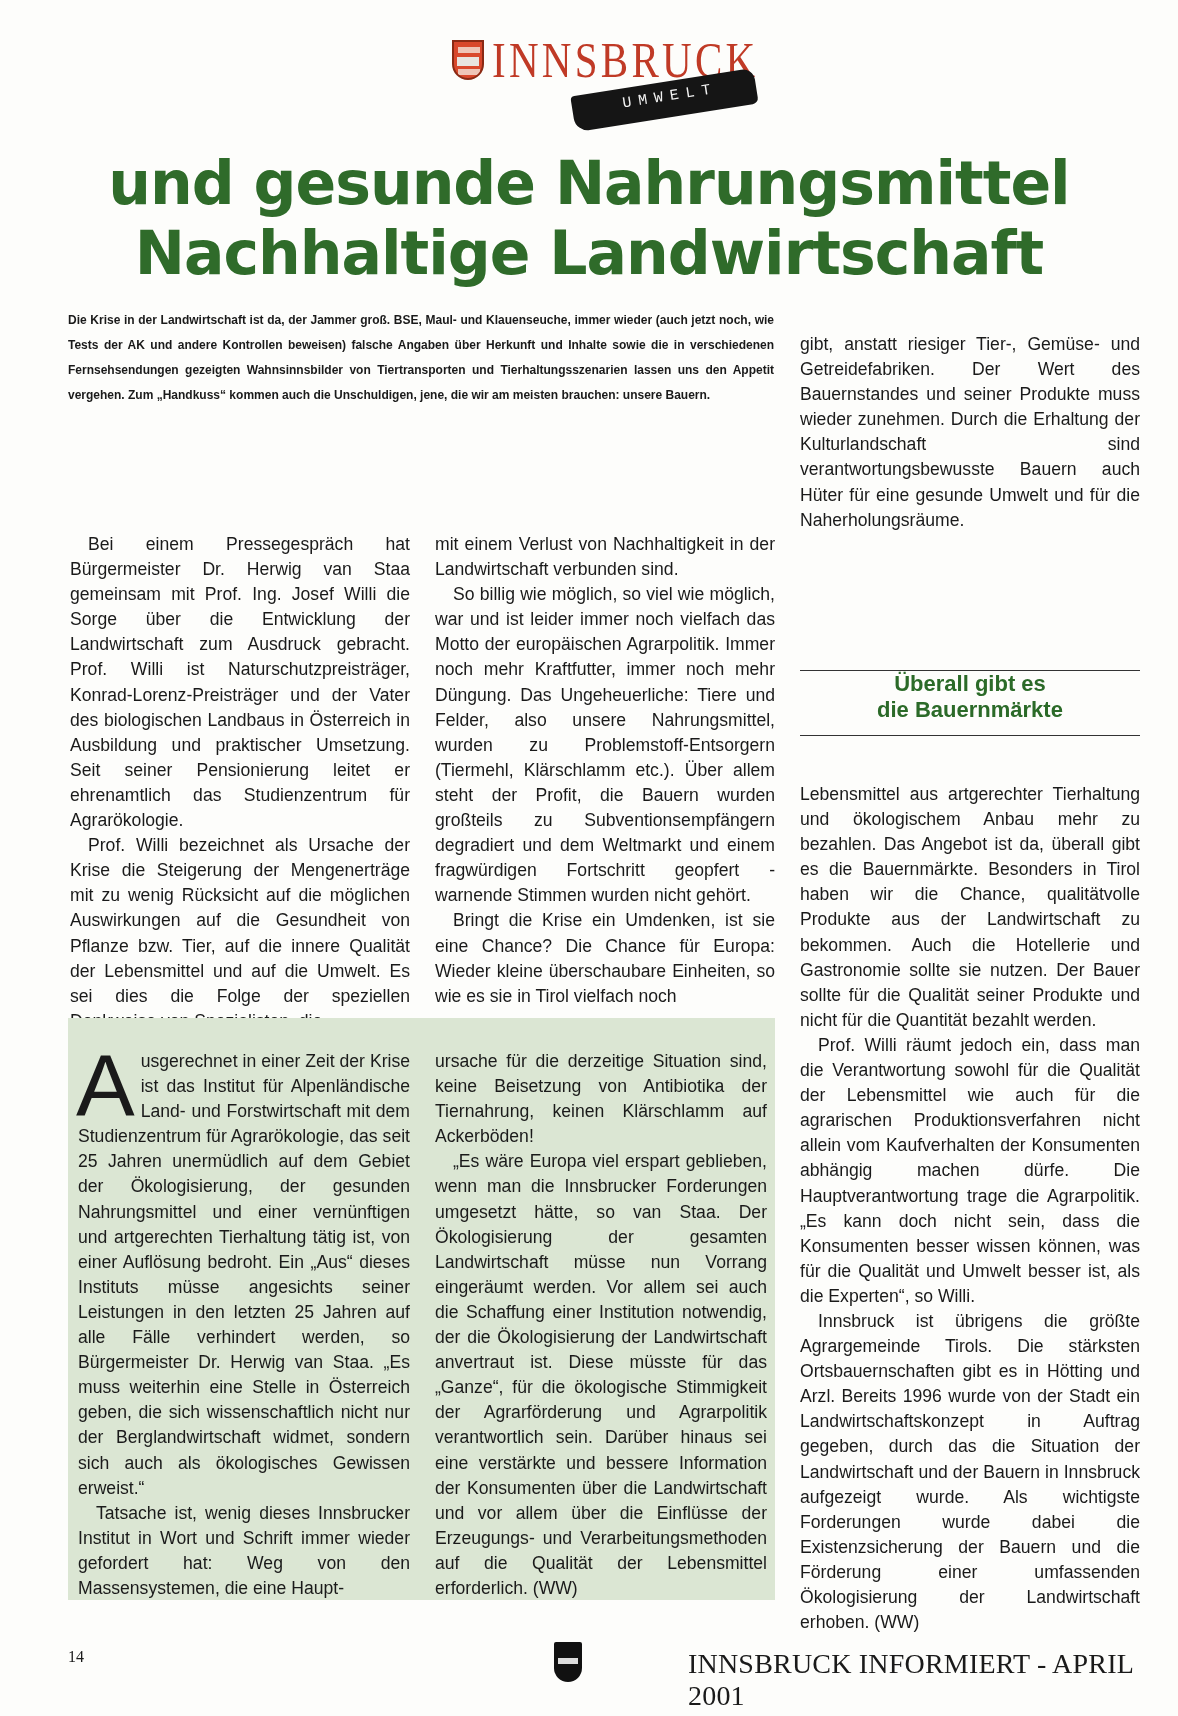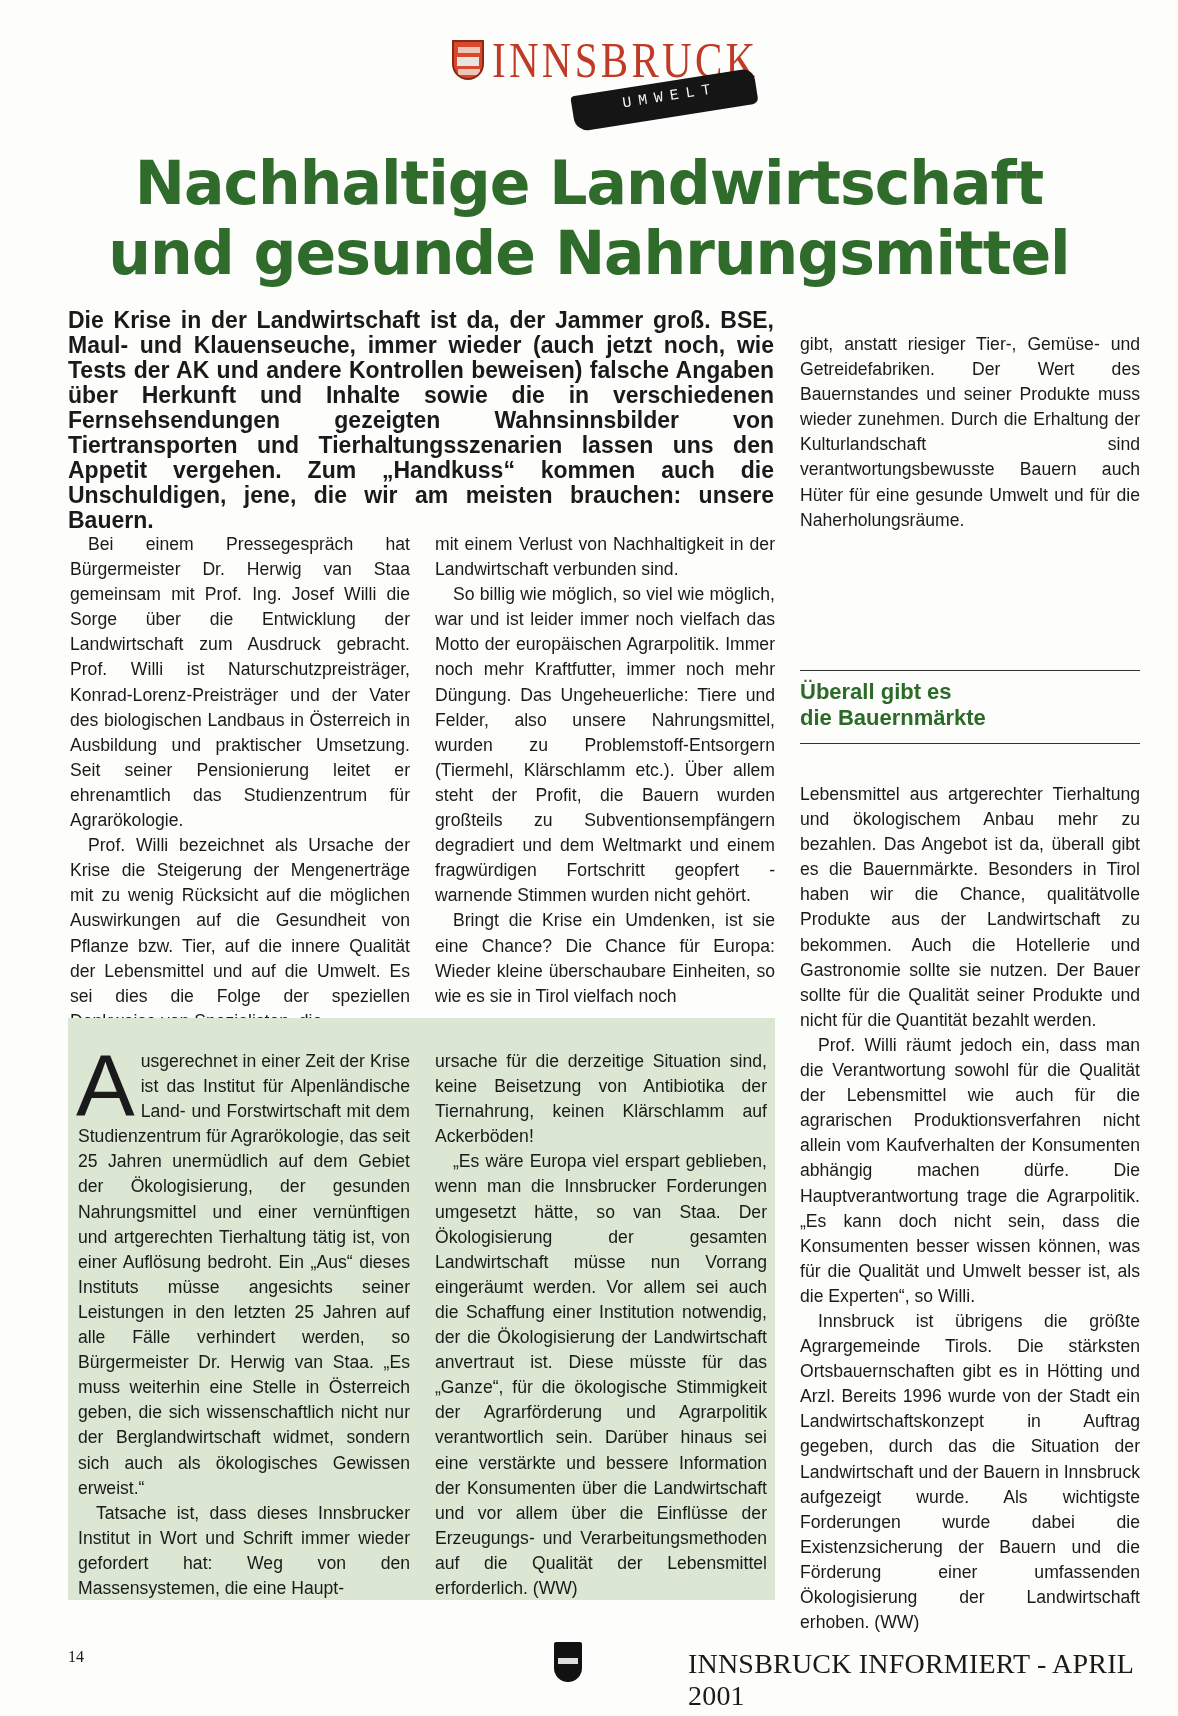--- a/index.html
+++ b/index.html
@@ -17,29 +17,29 @@
              letter-spacing:4px;line-height:56px;transform:scaleX(.82);transform-origin:left top;white-space:nowrap;}
   #tape{left:120px;top:50px;width:185px;height:36px;background:#151515;transform:rotate(-9deg);
         border-radius:4px 12px 6px 14px;}
   #tape-word{left:170px;top:56px;color:#f2f2f2;font-family:"Liberation Mono",monospace;font-size:15px;
              letter-spacing:7px;transform:rotate(-9deg);}
   
   #title{left:40px;top:148px;width:1098px;text-align:center;font-family:"DejaVu Sans",sans-serif;font-weight:bold;
          font-size:60px;line-height:70px;color:#2f6b2a;letter-spacing:-1px;}
   #title span{display:block;}
   
-  #intro{left:68px;top:308px;width:706px;font-weight:bold;font-size:23px;line-height:25px;text-align:justify;}
+  #intro{left:68px;top:308px;width:706px;font-weight:bold;font-size:12px;line-height:25px;text-align:justify;}
   .col{position:absolute;font-size:17.6px;line-height:25.1px;text-align:justify;margin-top:24px;}
   .col p{margin:0;text-indent:18px;}
   .col p.noind{text-indent:0;}
   #col1{left:70px;top:508px;width:340px;}
   #col2{left:435px;top:508px;width:340px;}
   #col3{left:800px;top:308px;width:340px;}
   #sub{position:absolute;left:800px;top:670px;width:340px;border-top:1.5px solid #333;border-bottom:1.5px solid #333;
-       padding:8px 0 12px;text-align:left;color:#2b6a28;font-weight:bold;font-size:22px;line-height:26px;}
+       padding:0 0 12px;text-align:center;color:#2b6a28;font-weight:bold;font-size:22px;line-height:26px;}
   #sub span{display:block}
   #col3b{left:800px;top:758px;width:340px;}
   
   #box{left:68px;top:1018px;width:707px;height:582px;background:#dbe6d3;}
   #box1{left:78px;top:1025px;width:332px;}
   #box2{left:435px;top:1025px;width:332px;}
   #dropcap{float:left;font-size:88px;line-height:66px;margin:4px 6px 0 -2px;font-family:"Liberation Sans",sans-serif;}
   
   #pageno{left:68px;top:1648px;font-family:"Liberation Serif",serif;font-size:16px;}
   #footcrest{left:554px;top:1642px;width:28px;height:40px;background:#111;border-radius:2px 2px 14px 14px;}
@@ -54,22 +54,22 @@
     <div class="t1"></div>
       <div class="band"></div>
       <div class="t2"></div>
   </div>
   <div id="mast-word" class="abs">INNSBRUCK</div>
   <div id="tape" class="abs"></div>
   <div id="tape-word" class="abs">UMWELT</div>
 </div>
 
 <h1 id="title" class="abs" style="margin:0">
+  <span>und gesunde Nahrungsmittel</span>
   <span>Nachhaltige Landwirtschaft</span>
-  <span>und gesunde Nahrungsmittel</span>
 </h1>
 
 <div id="intro" class="abs">Die Krise in der Landwirtschaft ist da, der Jammer groß. BSE, Maul- und Klauenseuche, immer wieder (auch jetzt noch, wie Tests der AK und andere Kontrollen beweisen) falsche Angaben über Herkunft und Inhalte sowie die in verschiedenen Fernsehsendungen gezeigten Wahnsinnsbilder von Tiertransporten und Tierhaltungsszenarien lassen uns den Appetit vergehen. Zum „Handkuss“ kommen auch die Unschuldigen, jene, die wir am meisten brauchen: unsere Bauern.</div>
 
 <div id="col1" class="col">
   <p>Bei einem Pressegespräch hat Bürgermeister Dr. Herwig van Staa gemeinsam mit Prof. Ing. Josef Willi die Sorge über die Entwicklung der Landwirtschaft zum Ausdruck gebracht. Prof. Willi ist Naturschutzpreisträger, Konrad-Lorenz-Preisträger und der Vater des biologischen Landbaus in Österreich in Ausbildung und praktischer Umsetzung. Seit seiner Pensionierung leitet er ehrenamtlich das Studienzentrum für Agrarökologie.</p>
   <p>Prof. Willi bezeichnet als Ursache der Krise die Steigerung der Mengenerträge mit zu wenig Rücksicht auf die möglichen Auswirkungen auf die Gesundheit von Pflanze bzw. Tier, auf die innere Qualität der Lebensmittel und auf die Umwelt. Es sei dies die Folge der speziellen Denkweise von Spezialisten, die</p>
 </div>
 
 <div id="col2" class="col">
@@ -89,21 +89,21 @@
 
 <div id="col3b" class="col">
   <p class="noind">Lebensmittel aus artgerechter Tierhaltung und ökologischem Anbau mehr zu bezahlen. Das Angebot ist da, überall gibt es die Bauernmärkte. Besonders in Tirol haben wir die Chance, qualitätvolle Produkte aus der Landwirtschaft zu bekommen. Auch die Hotellerie und Gastronomie sollte sie nutzen. Der Bauer sollte für die Qualität seiner Produkte und nicht für die Quantität bezahlt werden.</p>
   <p>Prof. Willi räumt jedoch ein, dass man die Verantwortung sowohl für die Qualität der Lebensmittel wie auch für die agrarischen Produktionsverfahren nicht allein vom Kaufverhalten der Konsumenten abhängig machen dürfe. Die Hauptverantwortung trage die Agrarpolitik. „Es kann doch nicht sein, dass die Konsumenten besser wissen können, was für die Qualität und Umwelt besser ist, als die Experten“, so Willi.</p>
   <p>Innsbruck ist übrigens die größte Agrargemeinde Tirols. Die stärksten Ortsbauernschaften gibt es in Hötting und Arzl. Bereits 1996 wurde von der Stadt ein Landwirtschaftskonzept in Auftrag gegeben, durch das die Situation der Landwirtschaft und der Bauern in Innsbruck aufgezeigt wurde. Als wichtigste Forderungen wurde dabei die Existenzsicherung der Bauern und die Förderung einer umfassenden Ökologisierung der Landwirtschaft erhoben. (WW)</p>
 </div>
 
 <div id="box" class="abs"></div>
 <div id="box1" class="col">
   <p class="noind"><span id="dropcap">A</span><span>usgerechnet in einer Zeit der Krise ist das Institut für Alpenländische Land- und Forstwirtschaft mit dem Studienzentrum für Agrarökologie, das seit 25 Jahren unermüdlich auf dem Gebiet der Ökologisierung, der gesunden Nahrungsmittel und einer vernünftigen und artgerechten Tierhaltung tätig ist, von einer Auflösung bedroht. Ein „Aus“ dieses Instituts müsse angesichts seiner Leistungen in den letzten 25 Jahren auf alle Fälle verhindert werden, so Bürgermeister Dr. Herwig van Staa. „Es muss weiterhin eine Stelle in Österreich geben, die sich wissenschaftlich nicht nur der Berglandwirtschaft widmet, sondern sich auch als ökologisches Gewissen erweist.“</span></p>
-  <p>Tatsache ist, dass dieses Innsbrucker Institut in Wort und Schrift immer wieder gefordert hat: Weg von den Massensystemen, die eine Haupt-</p>
+  <p>Tatsache ist, wenig dieses Innsbrucker Institut in Wort und Schrift immer wieder gefordert hat: Weg von den Massensystemen, die eine Haupt-</p>
 </div>
 <div id="box2" class="col">
   <p class="noind">ursache für die derzeitige Situation sind, keine Beisetzung von Antibiotika der Tiernahrung, keinen Klärschlamm auf Ackerböden!</p>
   <p>„Es wäre Europa viel erspart geblieben, wenn man die Innsbrucker Forderungen umgesetzt hätte, so van Staa. Der Ökologisierung der gesamten Landwirtschaft müsse nun Vorrang eingeräumt werden. Vor allem sei auch die Schaffung einer Institution notwendig, der die Ökologisierung der Landwirtschaft anvertraut ist. Diese müsste für das „Ganze“, für die ökologische Stimmigkeit der Agrarförderung und Agrarpolitik verantwortlich sein. Darüber hinaus sei eine verstärkte und bessere Information der Konsumenten über die Landwirtschaft und vor allem über die Einflüsse der Erzeugungs- und Verarbeitungsmethoden auf die Qualität der Lebensmittel erforderlich. (WW)</p>
 </div>
 
 <div id="pageno" class="abs">14</div>
 <div id="footcrest" class="abs">
     <div class="w"></div>
   </div>

